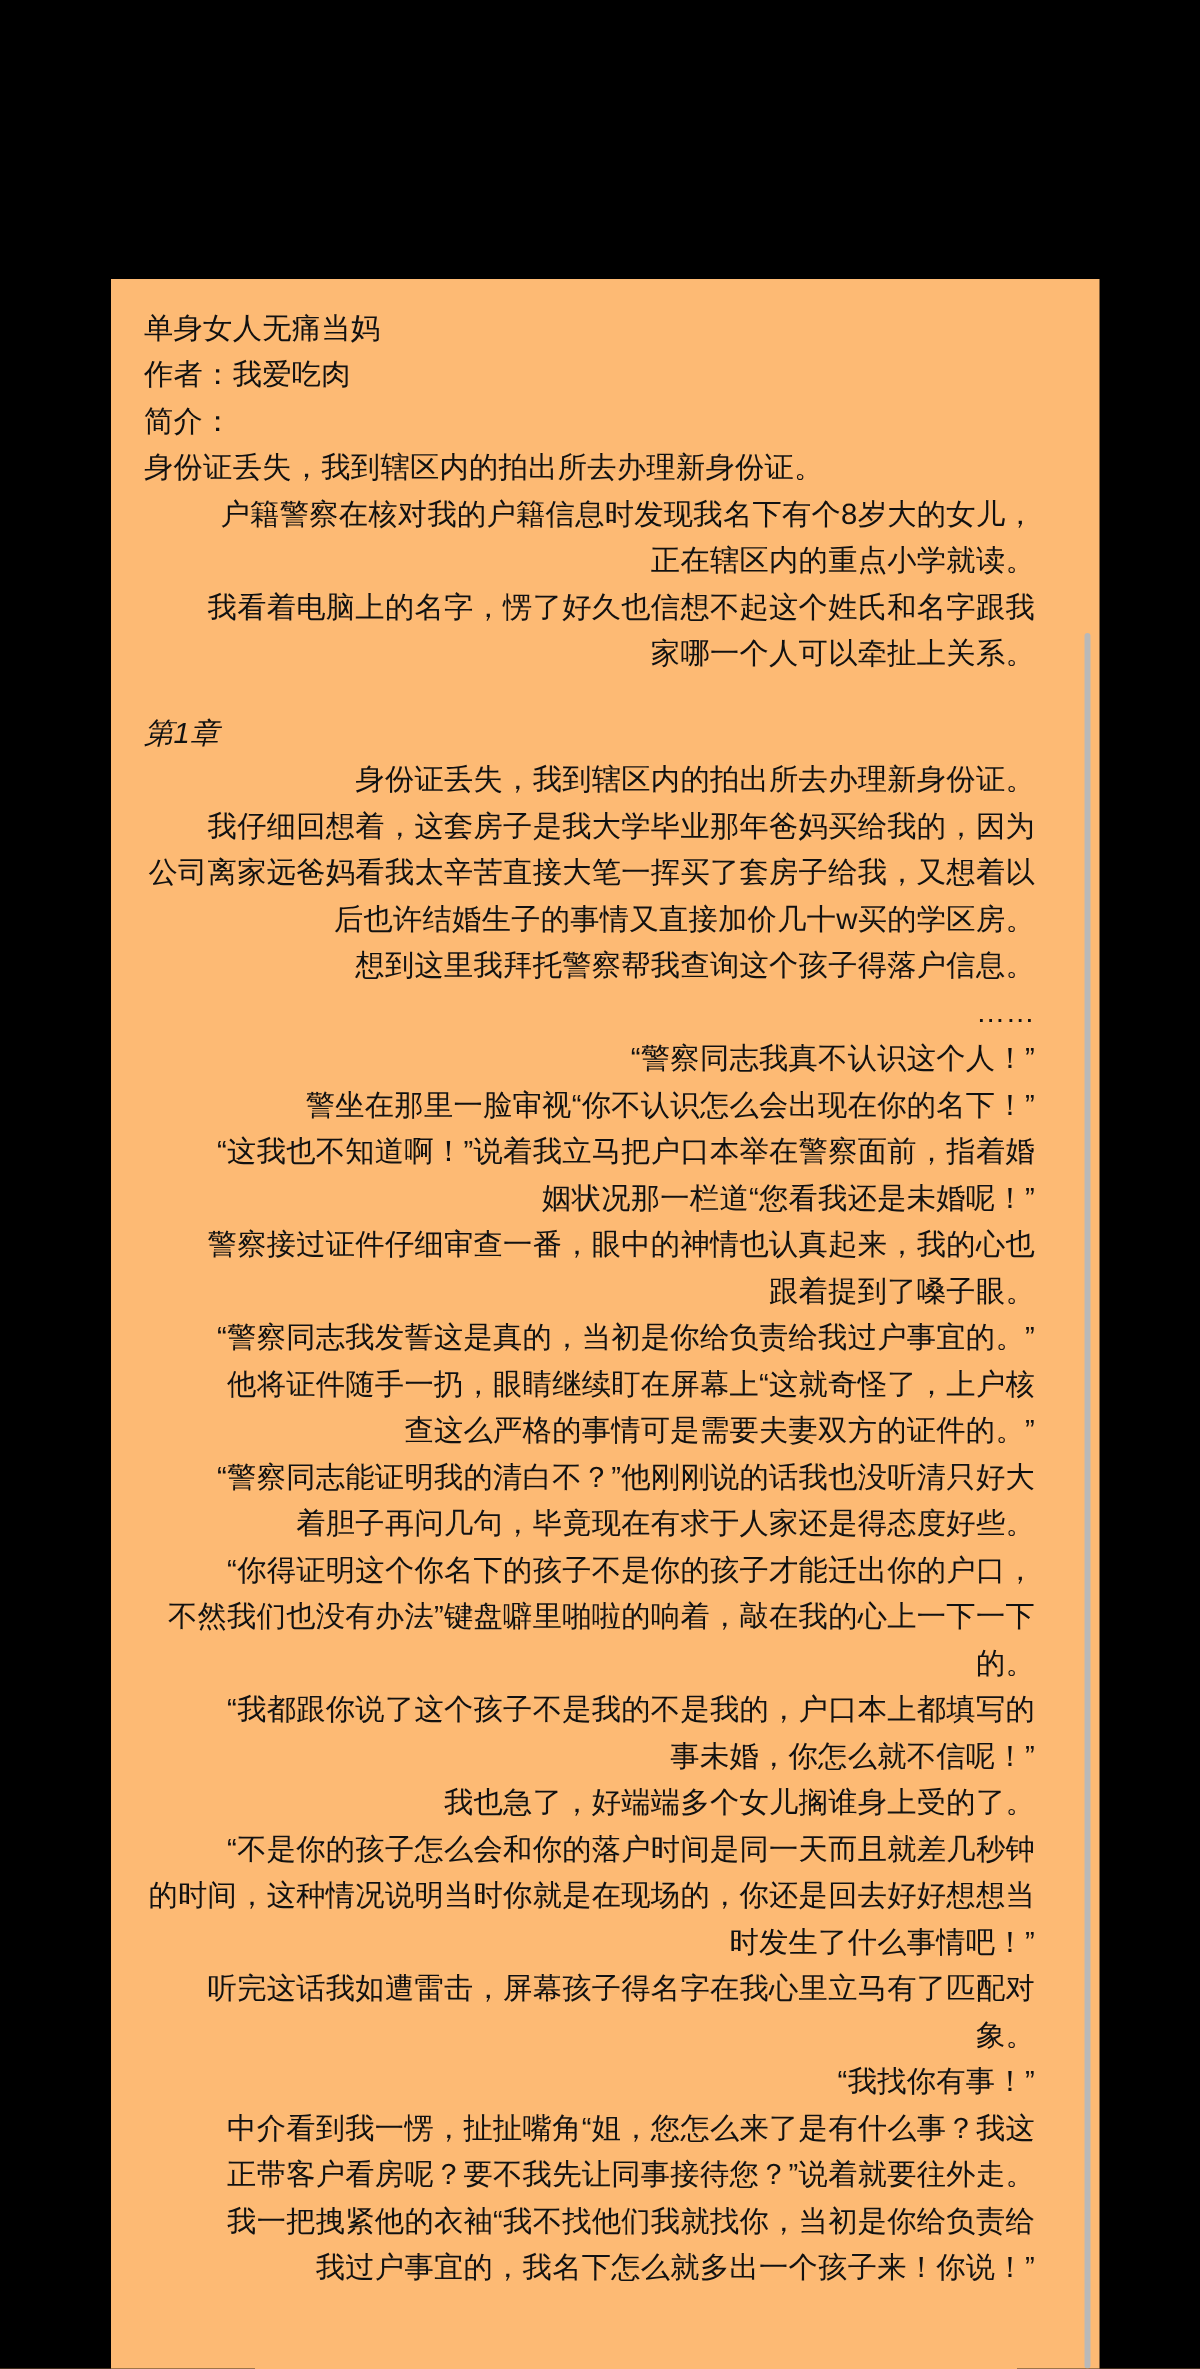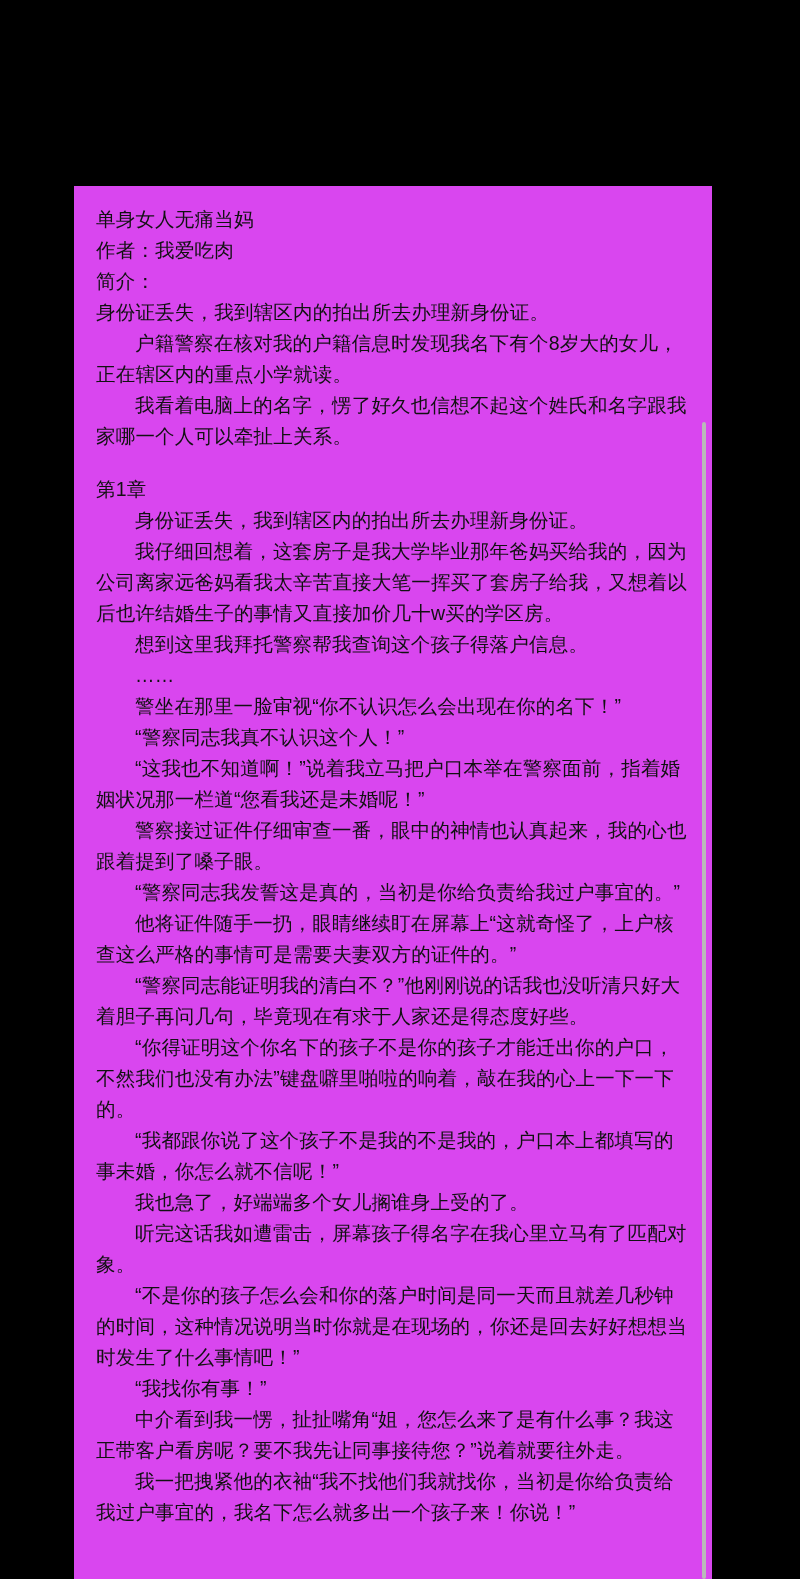--- a/index.html
+++ b/index.html
@@ -12,40 +12,41 @@
   }
   body {
     font-family: "Liberation Sans", sans-serif;
   }
   .page {
     position: absolute;
     left: 74px;
     top: 186px;
     width: 638px;
     height: 1393px;
-    background: #d946ef;
+    background: #fdba74;
     overflow: hidden;
+    padding-left: 21px;
   }
   .content {
     position: absolute;
     left: 0;
     top: 0;
     width: 638px;
     padding: 18px 22px 0 22px;
     box-sizing: border-box;
     color: #111111;
     font-size: 19.5px;
     line-height: 31px;
     letter-spacing: 0.2px;
   }
   .blk { margin: 0; }
   .line { white-space: pre-wrap; word-break: break-word; }
-  .indent { text-indent: 2em; }
+  .indent { text-indent: 2em; text-align: right; }
   .gap { height: 22px; }
-  .chapter { margin: 0; }
+  .chapter { margin: 0; font-style: italic; }
   .scrollbar-track {
     position: absolute;
     right: 3px;
     top: 0;
     width: 4px;
     height: 1393px;
     background: transparent;
   }
   .scrollbar-thumb {
     position: absolute;
@@ -76,32 +77,32 @@
 
     <div class="chapter">
       <div class="line">第1章</div>
     </div>
 
     <div class="blk">
       <div class="line indent">身份证丢失，我到辖区内的拍出所去办理新身份证。</div>
       <div class="line indent">我仔细回想着，这套房子是我大学毕业那年爸妈买给我的，因为公司离家远爸妈看我太辛苦直接大笔一挥买了套房子给我，又想着以后也许结婚生子的事情又直接加价几十w买的学区房。</div>
       <div class="line indent">想到这里我拜托警察帮我查询这个孩子得落户信息。</div>
       <div class="line indent">……</div>
+      <div class="line indent">“警察同志我真不认识这个人！”</div>
       <div class="line indent">警坐在那里一脸审视“你不认识怎么会出现在你的名下！”</div>
-      <div class="line indent">“警察同志我真不认识这个人！”</div>
       <div class="line indent">“这我也不知道啊！”说着我立马把户口本举在警察面前，指着婚姻状况那一栏道“您看我还是未婚呢！”</div>
       <div class="line indent">警察接过证件仔细审查一番，眼中的神情也认真起来，我的心也跟着提到了嗓子眼。</div>
       <div class="line indent">“警察同志我发誓这是真的，当初是你给负责给我过户事宜的。”</div>
       <div class="line indent">他将证件随手一扔，眼睛继续盯在屏幕上“这就奇怪了，上户核查这么严格的事情可是需要夫妻双方的证件的。”</div>
       <div class="line indent">“警察同志能证明我的清白不？”他刚刚说的话我也没听清只好大着胆子再问几句，毕竟现在有求于人家还是得态度好些。</div>
       <div class="line indent">“你得证明这个你名下的孩子不是你的孩子才能迁出你的户口，不然我们也没有办法”键盘噼里啪啦的响着，敲在我的心上一下一下的。</div>
       <div class="line indent">“我都跟你说了这个孩子不是我的不是我的，户口本上都填写的事未婚，你怎么就不信呢！”</div>
       <div class="line indent">我也急了，好端端多个女儿搁谁身上受的了。</div>
+      <div class="line indent">“不是你的孩子怎么会和你的落户时间是同一天而且就差几秒钟的时间，这种情况说明当时你就是在现场的，你还是回去好好想想当时发生了什么事情吧！”</div>
       <div class="line indent">听完这话我如遭雷击，屏幕孩子得名字在我心里立马有了匹配对象。</div>
-      <div class="line indent">“不是你的孩子怎么会和你的落户时间是同一天而且就差几秒钟的时间，这种情况说明当时你就是在现场的，你还是回去好好想想当时发生了什么事情吧！”</div>
       <div class="line indent">“我找你有事！”</div>
       <div class="line indent">中介看到我一愣，扯扯嘴角“姐，您怎么来了是有什么事？我这正带客户看房呢？要不我先让同事接待您？”说着就要往外走。</div>
       <div class="line indent">我一把拽紧他的衣袖“我不找他们我就找你，当初是你给负责给我过户事宜的，我名下怎么就多出一个孩子来！你说！”</div>
 
     </div>
 
   </div>
 
   <div class="scrollbar-track">
     <div class="scrollbar-thumb"></div>

